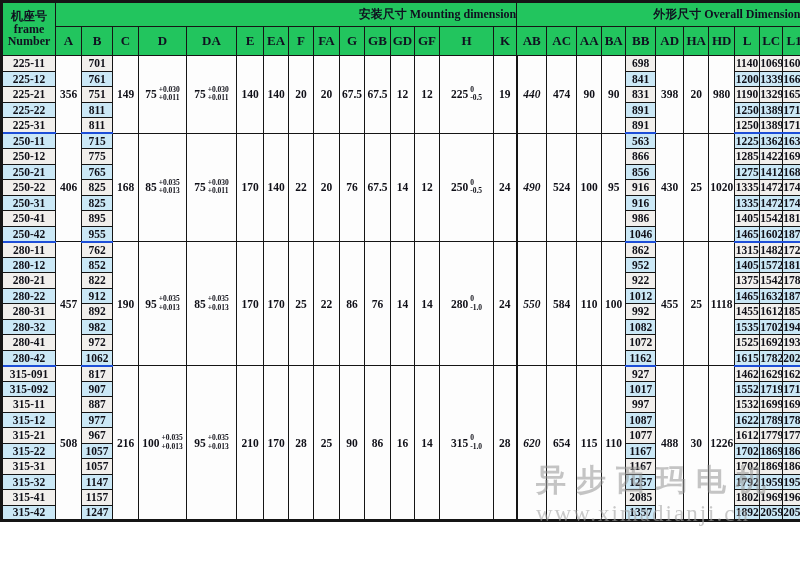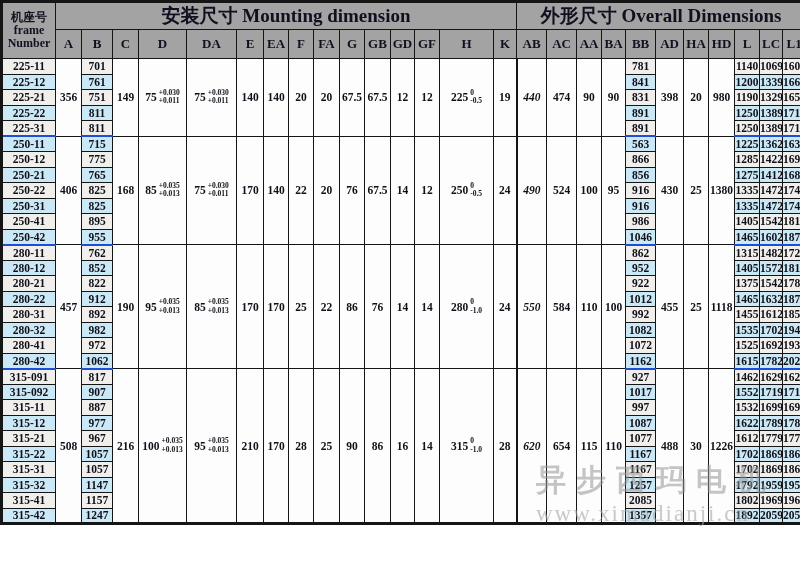--- a/index.html
+++ b/index.html
@@ -10,22 +10,22 @@
     font-family: "Liberation Serif", "DejaVu Serif", serif;
   }
   table.dim-table {
     border-collapse: collapse; table-layout: fixed;
     width: 800px; border: 3px solid #151515;
   }
   th, td {
     border: 1px solid #151515; text-align: center; vertical-align: middle;
     padding: 0; overflow: hidden; white-space: nowrap;
   }
-  thead th { background: #a3a3a3; font-weight: bold; color: #101020; }
-  th.top-head  { font-size: 19px; height: 25px; }
+  thead th { background: #22c55e; font-weight: bold; color: #101020; }
+  th.top-head  { font-size: 12px; height: 25px; text-align: right; }
   th.col-head  { font-size: 13px; height: 29px; }
   th.frame-head { font-size: 12px; line-height: 1.08; }
   tbody td { font-size: 11.5px; font-weight: bold; height: 15.5px; background: #fdfdfd; color: #101018; }
   tr.odd  td.shade { background: #f1efec; }
   tr.even td.shade { background: #cbe8f6; }
   tr.group-end td { border-bottom: 2px solid #1d4ed8; }
   td.sep-l { border-left: 2px solid #151515; font-style: italic; }
   .tol { display: inline-flex; align-items: center; gap: 2px; justify-content: space-between; }
   .stk { display: inline-flex; flex-direction: column; font-size: 7.5px;
          line-height: 1.15; font-weight: bold; text-align: left; }
@@ -142,21 +142,21 @@
               <span class="stk">
                 <span>0</span>
                 <span>-0.5</span>
               </span>
             </span></td>
           <td rowspan="5">19</td>
           <td rowspan="5" class="sep-l">440</td>
           <td rowspan="5">474</td>
           <td rowspan="5">90</td>
           <td rowspan="5">90</td>
-          <td class="shade">781</td>
+          <td class="shade">698</td>
           <td rowspan="5">398</td>
           <td rowspan="5">20</td>
           <td rowspan="5">980</td>
           <td class="shade">1140</td>
           <td class="shade">1069</td>
           <td class="shade">1605</td>
         </tr>
         <tr class="even">
           <td class="shade">225-12</td>
           <td class="shade">761</td>
@@ -224,21 +224,21 @@
               </span>
             </span></td>
           <td rowspan="7">24</td>
           <td rowspan="7" class="sep-l">490</td>
           <td rowspan="7">524</td>
           <td rowspan="7">100</td>
           <td rowspan="7">95</td>
           <td class="shade">563</td>
           <td rowspan="7">430</td>
           <td rowspan="7">25</td>
-          <td rowspan="7">1380</td>
+          <td rowspan="7">1020</td>
           <td class="shade">1225</td>
           <td class="shade">1362</td>
           <td class="shade">1636</td>
         </tr>
         <tr class="odd">
           <td class="shade">250-12</td>
           <td class="shade">775</td>
           <td class="shade">866</td>
           <td class="shade">1285</td>
           <td class="shade">1422</td>

